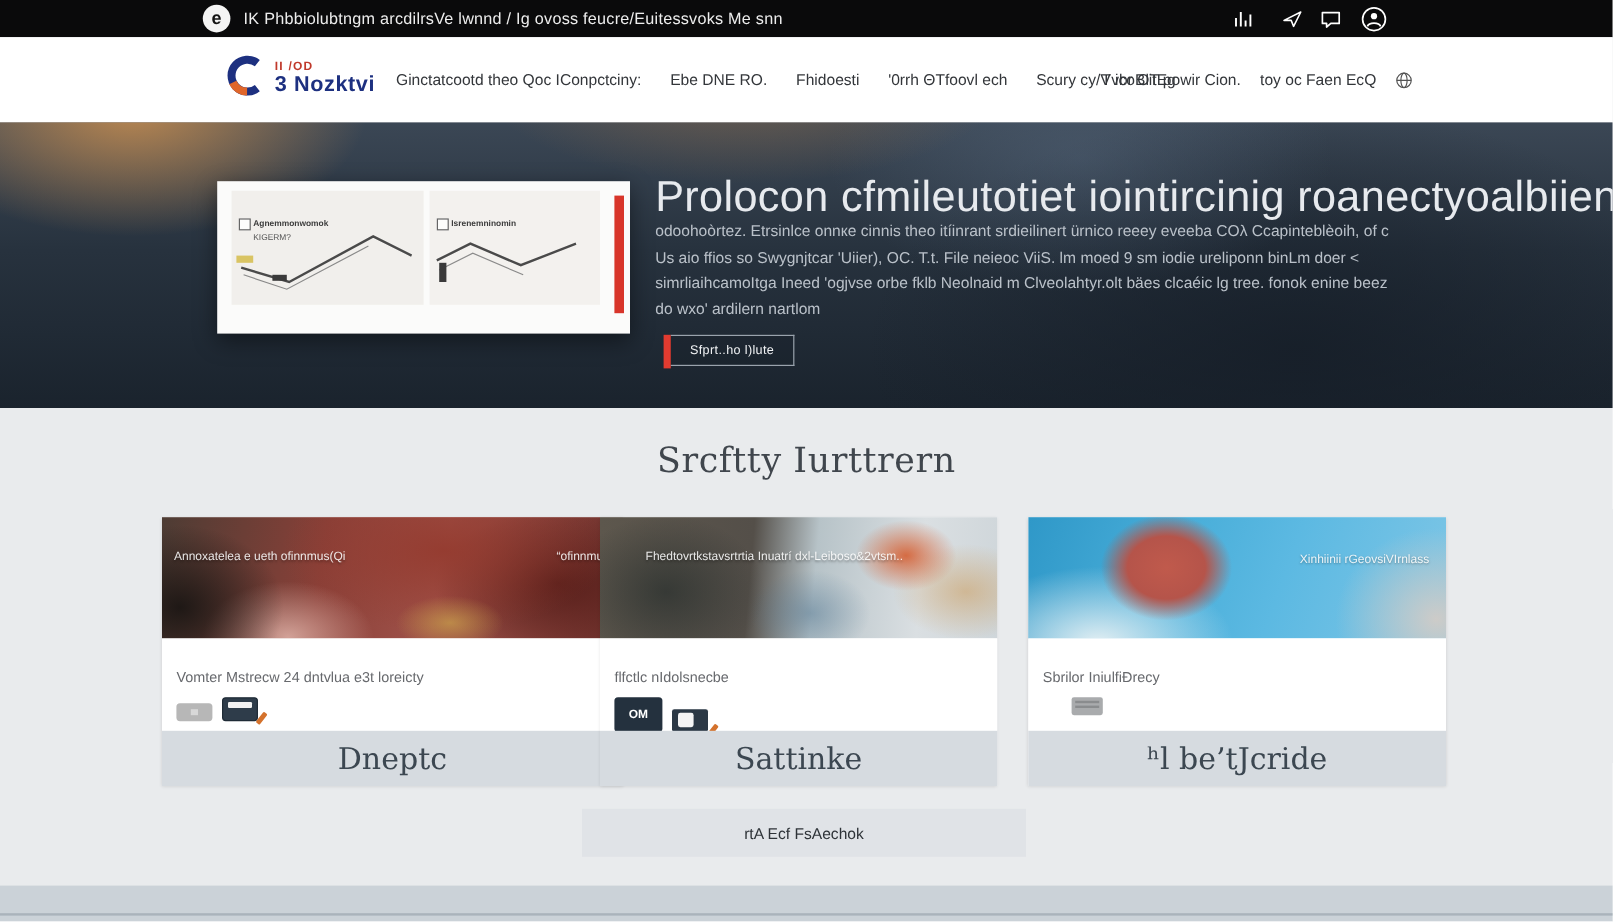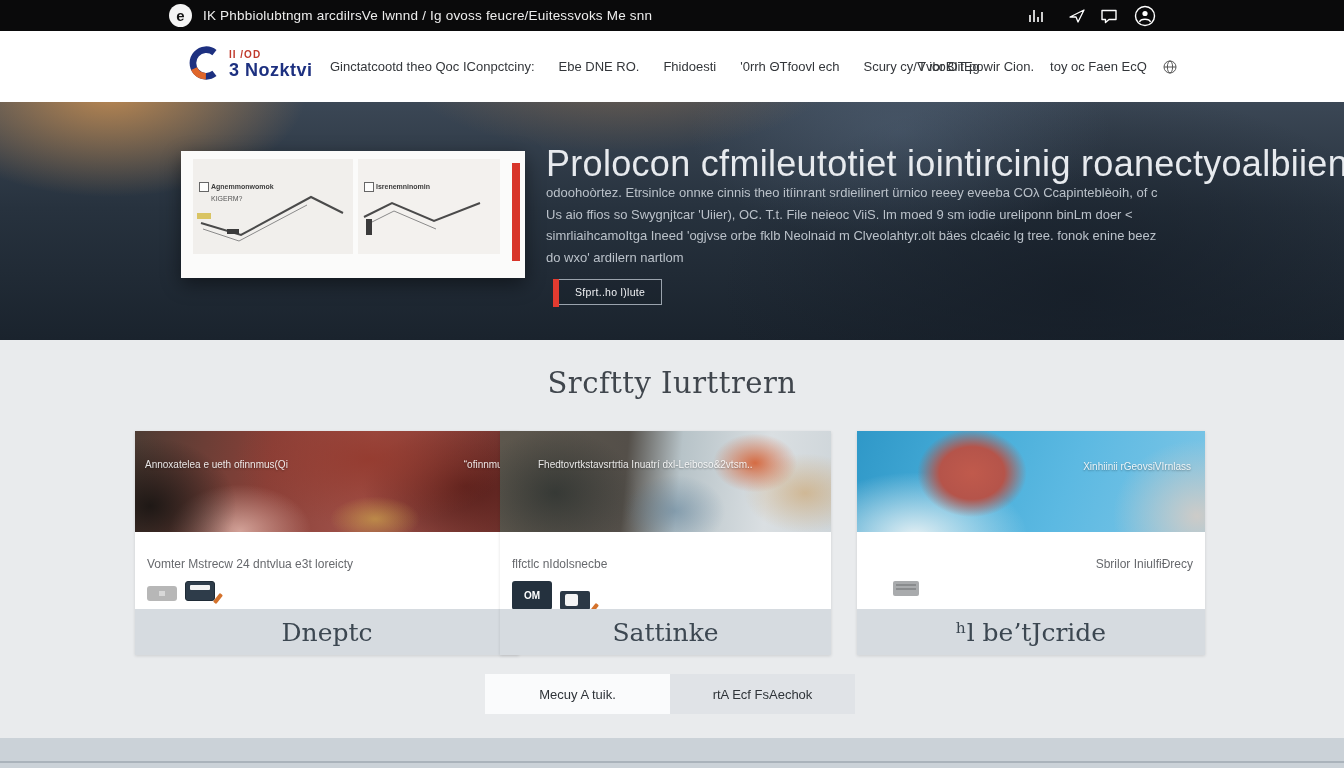--- a/index.html
+++ b/index.html
@@ -49,21 +49,21 @@
   .cta-bar{width:6px;height:28px;background:#e23b30;}
   .cta-box{height:24px;border:1px solid #9aa3ad;border-left:none;display:flex;align-items:center;
     padding:0 16px;color:#f0f2f4;font-size:10.5px;letter-spacing:.3px;background:rgba(20,28,36,.25);}
 
   
   .section-title{position:absolute;left:0;top:366px;width:100%;text-align:center;
     font-family:"DejaVu Serif",serif;font-size:29px;color:#40464d;letter-spacing:.5px;}
   .card{position:absolute;top:431px;height:224px;background:#fff;box-shadow:0 1px 3px rgba(0,0,0,.12);cursor:pointer;}
   .card1{left:135px;width:384px;}
   .card2{left:500px;width:331px;}
-  .card3{left:857px;width:348px;text-align:right;}
+  .card3{left:857px;width:348px;}
   .card-img{position:relative;width:100%;height:101px;overflow:hidden;}
   .img1{background:
       radial-gradient(120px 95px at 15px 75px, rgba(24,20,18,.9), rgba(24,20,18,0) 72%),
       radial-gradient(95px 62px at 105px 100px, rgba(224,178,168,.85), rgba(224,178,168,0) 75%),
       radial-gradient(60px 30px at 240px 88px, rgba(196,152,74,.8), rgba(196,152,74,0) 75%),
       radial-gradient(170px 85px at 235px 28px, rgba(148,58,46,.9), rgba(148,58,46,0) 80%),
       radial-gradient(130px 75px at 330px 55px, rgba(84,28,24,.9), rgba(84,28,24,0) 80%),
       linear-gradient(100deg,#4d3c34 0%,#8a4038 35%,#a0524a 60%,#6d302b 100%);}
   .img2{background:
       radial-gradient(60px 42px at 255px 32px, rgba(213,88,40,.85), rgba(213,88,40,0) 70%),
@@ -257,21 +257,20 @@
       <div class="icon-row">
         <span class="chip chip-printer">
             <i></i>
           </span>
       </div>
     </div>
     <div class="card-footer">ʰl be’tJcride</div>
   </div>
 
   <div class="tabs">
-    <div class="tab active">Mecuy A tuik.</div>
     <div class="tab">rtA Ecf FsAechok</div>
   </div>
 
   <footer class="footer">
     <div class="footer-line"></div>
   </footer>
 
 </div>
 
 </body></html>

